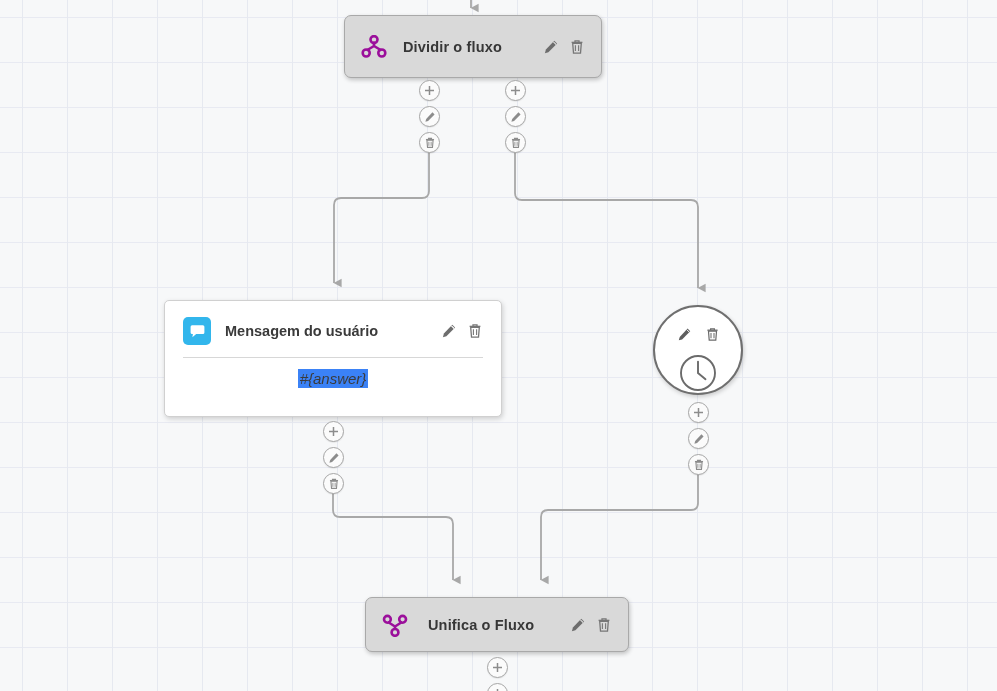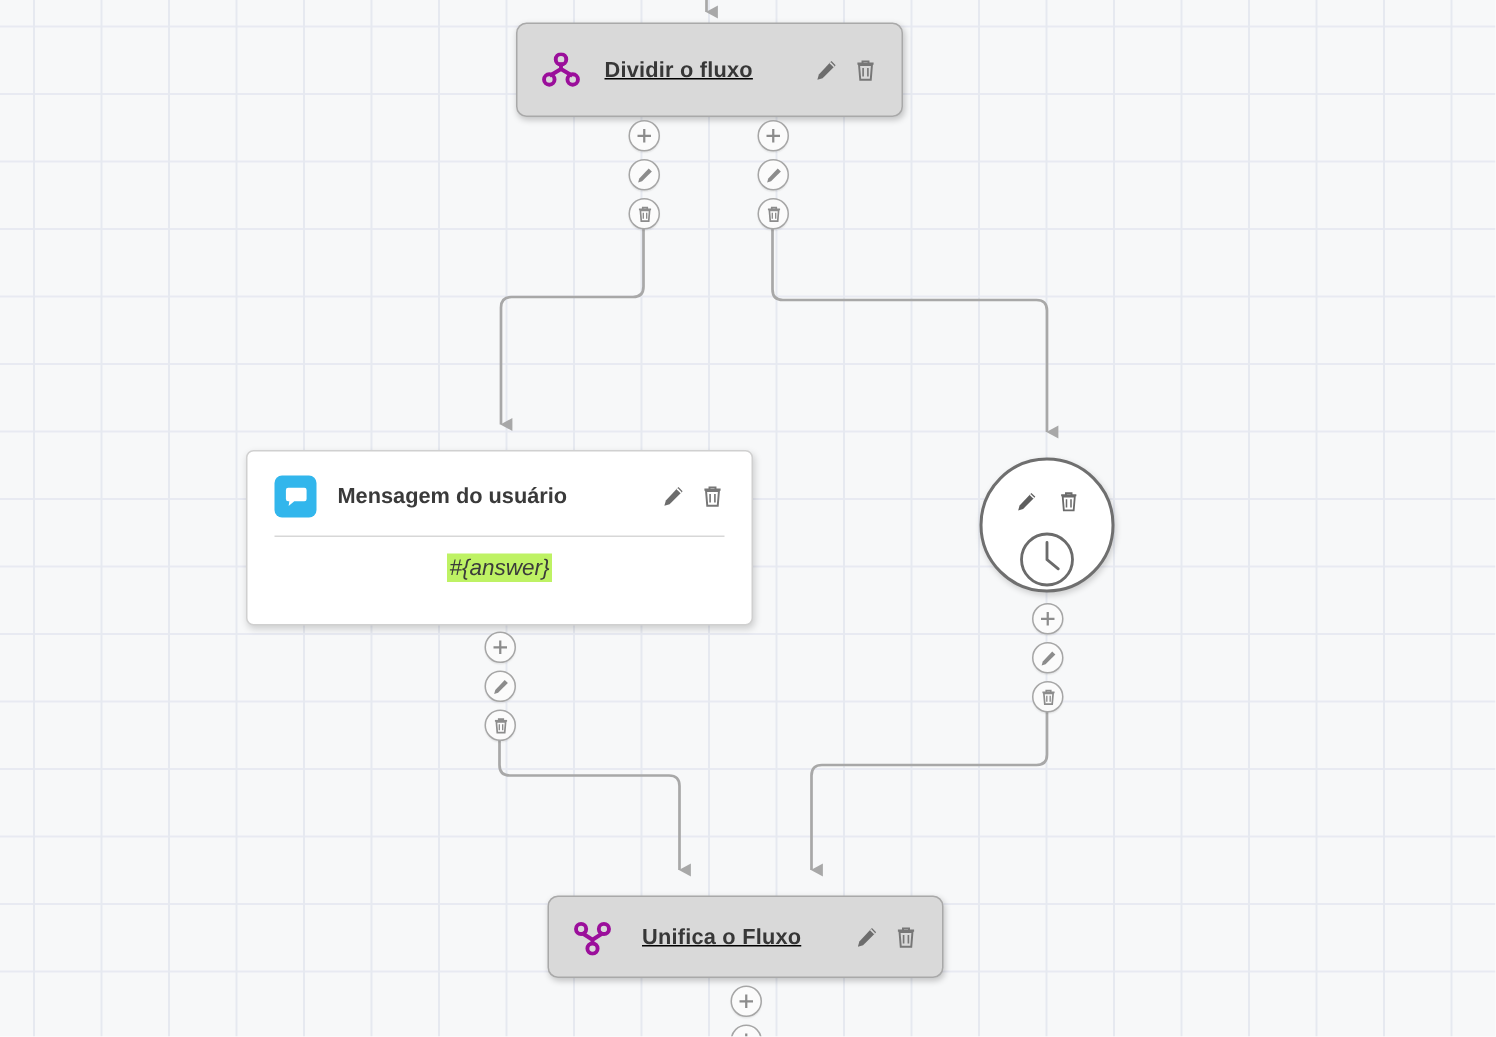--- a/index.html
+++ b/index.html
@@ -61,21 +61,20 @@
     color: #373737;
     letter-spacing: 0.15px;
     white-space: nowrap;
   }
 
   
   .row {
     display: flex;
     align-items: center;
     width: 100%;
-    text-decoration: underline;
   }
   .spacer { flex: 1 1 auto; min-width: 14px; }
 
   .hdr-icons { display: flex; align-items: center; gap: 10px; }
 
   .icon-btn {
     display: inline-flex;
     align-items: center;
     justify-content: center;
     cursor: pointer;
@@ -130,21 +129,21 @@
   }
   .msg-body {
     text-align: center;
     padding: 12px 18px 0 18px;
   }
   .var-token {
     font-family: "Liberation Sans", sans-serif;
     font-style: italic;
     font-size: 15px;
     color: #3b3b3b;
-    background: #bef264;
+    background: #3b82f6;
     padding: 1px 2px;
     white-space: nowrap;
   }
 
   .clock-icons {
     position: absolute;
     top: 20px; left: 0; right: 0;
     display: flex;
     justify-content: center;
     gap: 13px;

